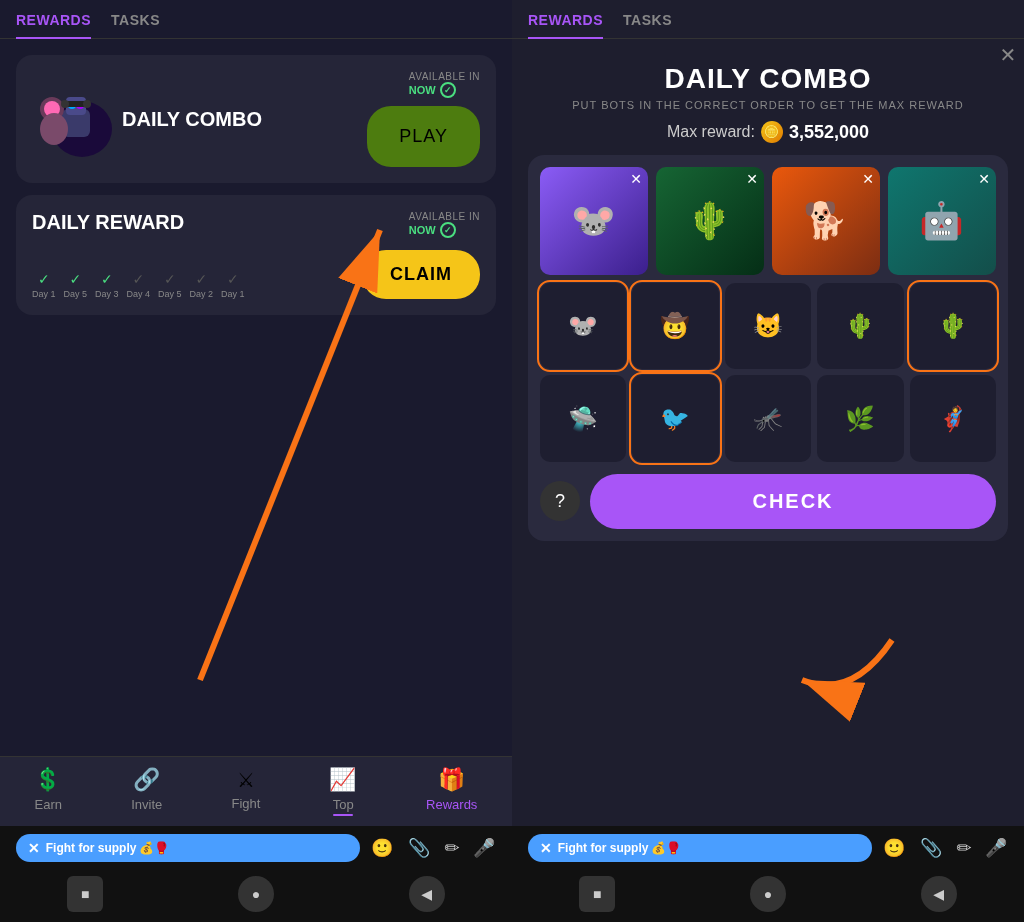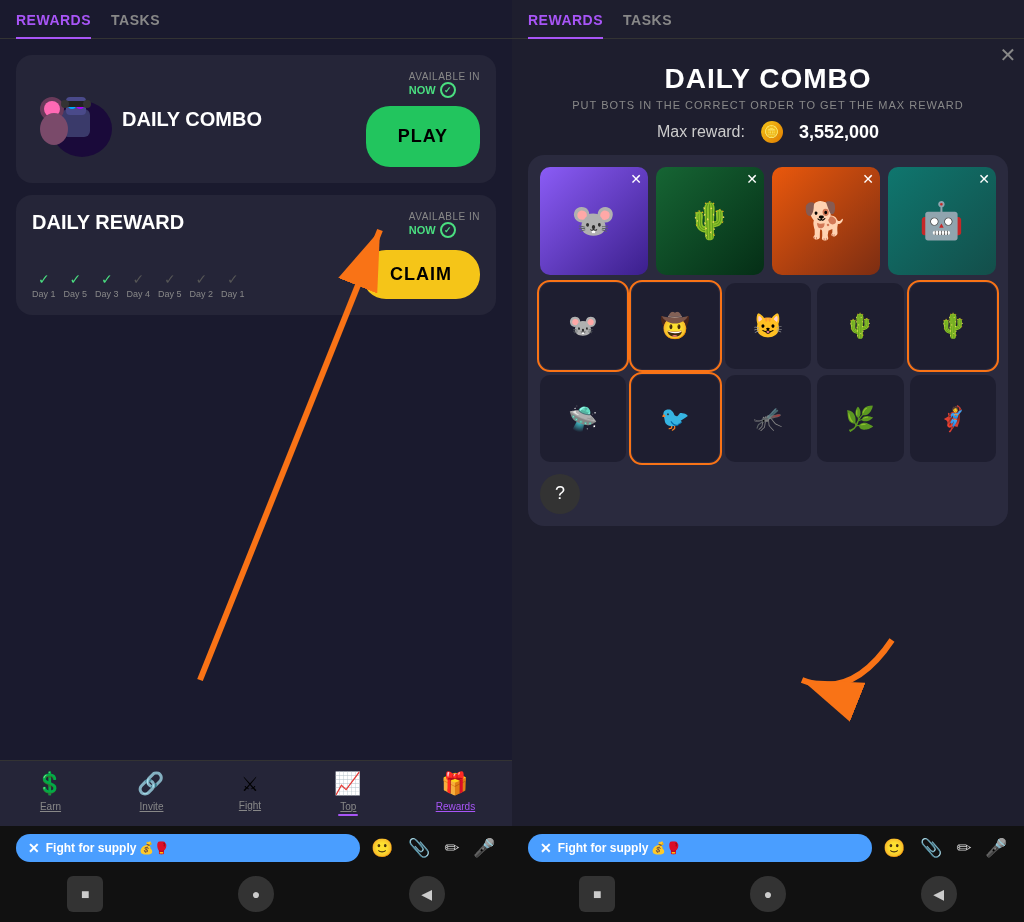--- a/index.html
+++ b/index.html
@@ -113,27 +113,27 @@
     }
     .available-info {
       position: absolute;
       top: 16px;
       right: 16px;
       text-align: right;
     }
 
     
     .btn-play {
-      background: #22c55e;
+      background: #4d7c0f;
       color: #000;
       border: none;
       border-radius: 24px;
       padding: 20px 32px;
       font-size: 18px;
-      font-weight: 700;
+      font-weight: 400;
       cursor: pointer;
       letter-spacing: 1px;
     }
     .btn-claim {
       background: #f5c518;
       color: #000;
       border: none;
       border-radius: 24px;
       padding: 14px 28px;
       font-size: 18px;
@@ -177,23 +177,22 @@
       display: flex;
       flex-direction: column;
       align-items: center;
       gap: 4px;
       cursor: pointer;
     }
     .nav-icon {
       font-size: 22px;
     }
     .nav-label {
-      font-size: 10px;
+      font-size: 13px;
       color: #888;
-      text-decoration: underline;
     }
     .nav-item.active .nav-label { color: #a855f7; }
     .nav-item.active .nav-icon { color: #a855f7; }
 
     
     .system-bar {
       background: #111;
       padding: 8px 16px;
       display: flex;
       align-items: center;
@@ -282,21 +281,21 @@
       color: #888;
       text-align: center;
       letter-spacing: 1px;
       margin-top: 4px;
       text-transform: uppercase;
     }
     .max-reward {
       display: flex;
       align-items: center;
       justify-content: center;
-      gap: 16px;
+      gap: 6px;
       margin-top: 10px;
       font-size: 16px;
       color: #ccc;
     }
     .reward-amount {
       font-weight: 800;
       color: #fff;
       font-size: 18px;
       text-align: right;
     }
@@ -662,20 +661,21 @@
           </div>
           <div class="bot-item">
             <span class="bot-emoji">🦸</span>
           </div>
         </div>
 
         <div class="bottom-actions">
           <div class="help-btn">
             <span>?</span>
           </div>
+          <button class="btn-check">CHECK</button>
         </div>
       </div>
     </div>
 
     <svg class="arrow-svg" width="512" height="922" viewBox="0 0 512 922" style="top:0;left:0;">
       <defs>
         <marker id="arrowhead-right" markerWidth="10" markerHeight="7" refX="10" refY="3.5" orient="auto">
           <polygon points="0 0, 10 3.5, 0 7" fill="#f97316"></polygon>
         </marker>
       </defs>

